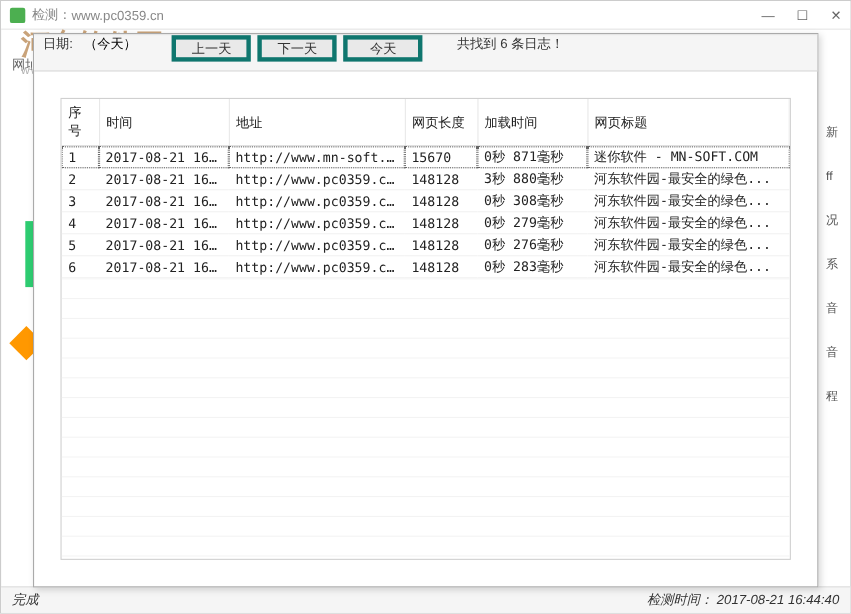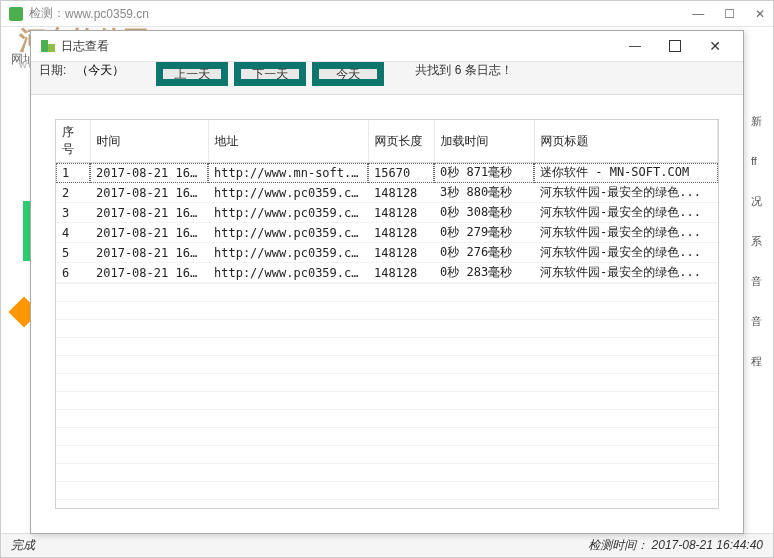--- a/index.html
+++ b/index.html
@@ -193,21 +193,21 @@
       transform: translateY(-50%);
       font-size: 9px;
       color:#555;
       pointer-events:none;
     }
     .today-lbl { font-weight: normal; margin: 0 6px 0 4px; }
     .tbtn {
       height: 24px;
       min-width: 72px;
       background: #e9e9e9;
-      border: 7px solid #0f766e;
+      border: 4px solid #0f766e;
       display: inline-flex;
       align-items: center;
       justify-content: center;
       color: #333;
       font-size: 12px;
     }
     .result-text { margin-left: 25px; color:#333; }
 
     .table-wrap {
       flex: 1;
@@ -297,29 +297,20 @@
   <div class="statusbar">
     <span>完成</span>
     <span class="right">
       <span>检测时间：</span>
       <span>2017-08-21 16:44:40</span>
     </span>
   </div>
 </div>
 
 <div class="dialog">
-  <div class="dlg-titlebar">
-    <div class="ticon"></div>
-    <span class="dlg-title">日志查看</span>
-    <div class="dlg-winbtns">
-      <div class="winbtn min"></div>
-      <div class="winbtn sq"></div>
-      <div class="winbtn x"></div>
-    </div>
-  </div>
 
   <div class="toolbar">
     <span class="lbl">日期:</span>
     <span class="today-lbl">（今天）</span>
     <span style="width:14px"></span>
     <div class="tbtn">上一天</div>
     <div class="tbtn">下一天</div>
     <div class="tbtn">今天</div>
     <span class="result-text">
       <span>共找到</span><span> 6 </span><span>条日志！</span>

